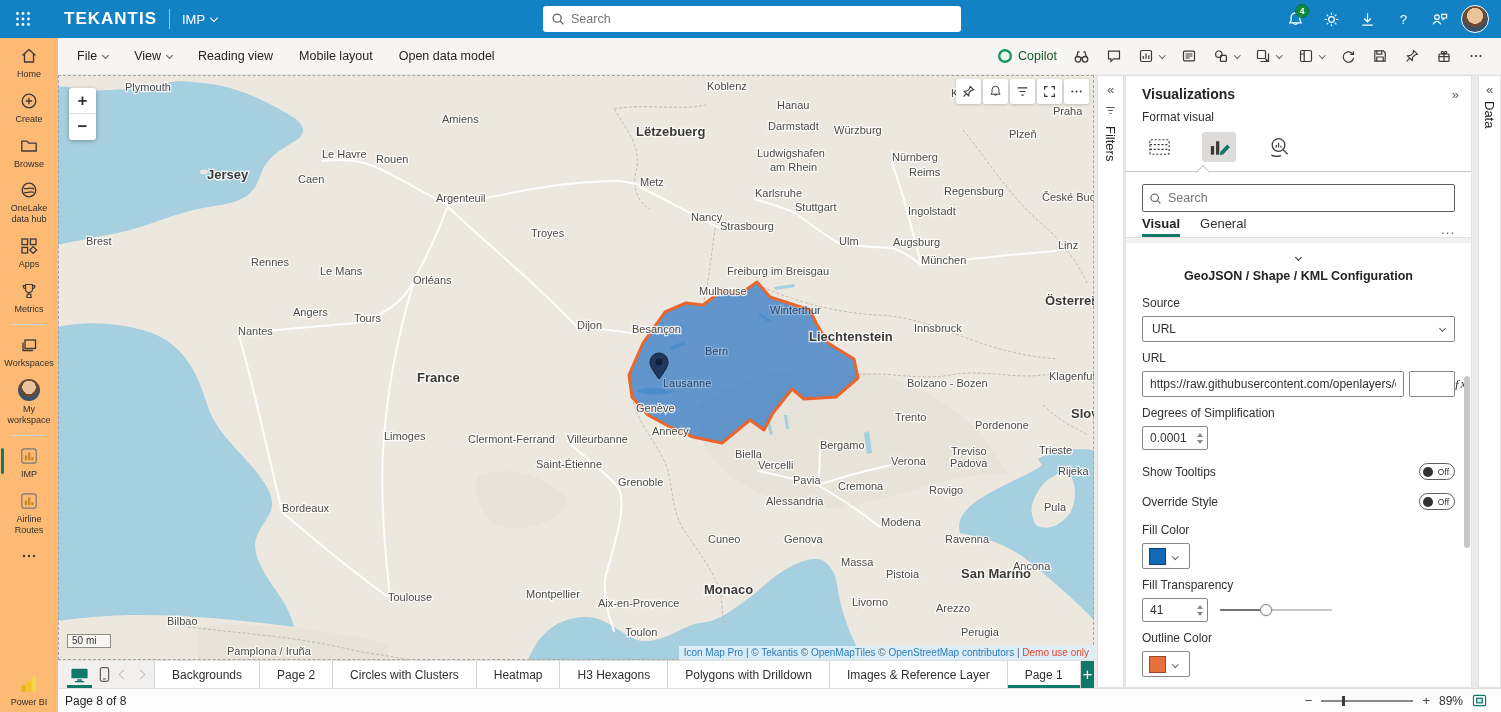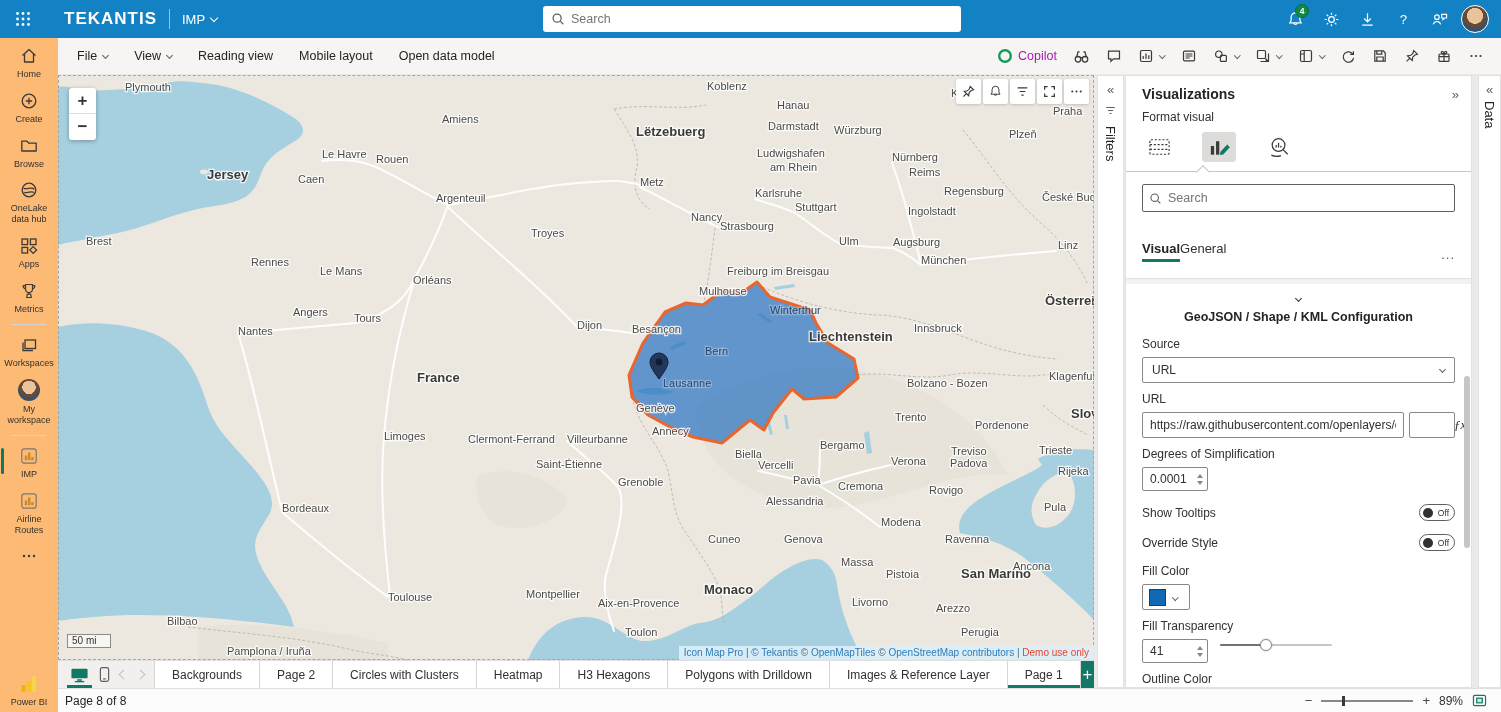--- a/index.html
+++ b/index.html
@@ -22,21 +22,21 @@
   .avatar-sm { width:22px; height:22px; border-radius:50%; background:radial-gradient(circle at 50% 38%, #e9c49a 0 38%, #6b4a33 39% 55%, #39506b 56% 100%); }
 
   
   .menubar { position:absolute; top:38px; left:58px; right:0; height:37px; background:#f6f5f3; display:flex; align-items:center; border-bottom:1px solid #eceae8; z-index:5; }
   .mb-left { display:flex; align-items:center; gap:4px; padding-left:8px; }
   .mb-item { font-size:12.5px; color:#252423; padding:6px 11px; border-radius:3px; cursor:pointer; display:flex; align-items:center; }
   .mb-item .chv { width:5px; height:5px; color:#605e5c; }
   .mb-right { margin-left:auto; display:flex; align-items:center; gap:2px; padding-right:10px; }
   .mb-ic { height:28px; display:flex; align-items:center; padding:0 7px; cursor:pointer; color:#3b3a39; }
   .mb-ic .chv { width:4.5px; height:4.5px; color:#605e5c; }
-  .copilot-lbl { font-size:12.5px; color:#a21caf; margin-left:5px; }
+  .copilot-lbl { font-size:12.5px; color:#14532d; margin-left:5px; }
 
   
   .rail { position:absolute; top:38px; left:0; width:58px; bottom:0; background:#fdba74; display:flex; flex-direction:column; align-items:center; z-index:6; padding-top:2px; }
   .rail-item { width:58px; padding:6px 0 5px; display:flex; flex-direction:column; align-items:center; gap:3px; position:relative; cursor:pointer; }
   .rail-lbl { font-size:9px; color:#323130; text-align:center; line-height:1.2; padding:0 3px; }
   .rail-div { width:34px; height:1px; background:#d8d6d4; margin:4px 0; }
   .rail-item.sel::before { content:""; position:absolute; left:1px; top:8px; height:26px; width:3px; background:#117865; border-radius:2px; }
   .rail-footer { margin-top:auto; padding-bottom:4px; display:flex; flex-direction:column; align-items:center; gap:2px; }
 
   
@@ -66,21 +66,21 @@
   .vp-head { display:flex; align-items:center; padding:10px 12px 0 16px; }
   .vp-title { font-size:14px; font-weight:bold; color:#252423; }
   .vp-expand { margin-left:auto; font-size:13px; color:#605e5c; cursor:pointer; }
   .vp-sub { font-size:12px; color:#323130; padding:8px 16px 0; }
   .vp-icons { position:relative; display:flex; gap:26px; padding:8px 0 9px 16px; border-bottom:1px solid #c8c6c4; }
   .vp-ic { width:34px; height:30px; display:grid; place-items:center; cursor:pointer; border-radius:3px; }
   .vp-ic.sel { background:#dedcda; }
   .vp-icons::after { content:""; position:absolute; left:72px; bottom:-6px; width:9px; height:9px; background:#fff; border-left:1px solid #c8c6c4; border-top:1px solid #c8c6c4; transform:rotate(45deg); }
   .vp-search { margin:12px 16px 0; height:28px; border:1px solid #605e5c; border-radius:2px; display:flex; align-items:center; padding:0 6px; }
   .vp-search input { border:none; outline:none; flex:1; font-size:12.5px; margin-left:6px; color:#323130; font-family:inherit; }
-  .vp-tabs { display:flex; align-items:flex-end; margin:29px 16px 0; padding-bottom:16px; }
+  .vp-tabs { display:flex; align-items:flex-end; gap:20px; margin:4px 16px 0; padding-bottom:0; }
   .vt-tab { font-size:13px; color:#323130; padding-bottom:6px; cursor:pointer; }
   .vt-tab.active { font-weight:bold; color:#252423; border-bottom:3px solid #117865; padding-bottom:3px; }
   .vt-more { margin-left:auto; color:#605e5c; font-size:13px; letter-spacing:1px; cursor:pointer; }
   .vp-band { height:6px; background:#f3f2f1; border-top:1px solid #e3e1df; }
   .vp-sect { display:flex; align-items:center; gap:9px; padding:12px 16px 4px; font-size:12.5px; font-weight:bold; color:#252423; cursor:pointer;flex-direction:column; }
   .vp-sect .chv { width:5px; height:5px; color:#323130; margin:0; }
   .vp-body { padding:0 16px; font-size:12px; color:#323130; }
   .f-label { margin:9px 0 6px; }
   .vp-select { height:26px; border:1px solid #8a8886; border-radius:2px; display:flex; align-items:center; padding:0 9px; color:#323130; cursor:pointer; }
   .vp-select .chv { margin-left:auto; width:5px; height:5px; color:#605e5c; }
@@ -93,21 +93,21 @@
   .spin { display:flex; flex-direction:column; gap:3px; padding-right:2px; cursor:pointer; }
   .sp-up { width:0; height:0; border-left:3.5px solid transparent; border-right:3.5px solid transparent; border-bottom:4px solid #8a8886; }
   .sp-dn { width:0; height:0; border-left:3.5px solid transparent; border-right:3.5px solid transparent; border-top:4px solid #8a8886; }
   .toggle-row { display:flex; align-items:center; justify-content:space-between; margin:13px 0; }
   .toggle { position:relative; width:36px; height:17px; border:1px solid #605e5c; border-radius:10px; cursor:pointer; flex:none; }
   .knob { position:absolute; left:3px; top:2.5px; width:10px; height:10px; border-radius:50%; background:#323130; }
   .tg-lbl { position:absolute; right:5px; top:2.5px; font-size:8.5px; color:#323130; }
   .swatch-box { width:48px; height:26px; border:1px solid #8a8886; border-radius:2px; display:flex; align-items:center; gap:7px; padding:0 6px; cursor:pointer; }
   .sw { width:17px; height:17px; border:1px solid rgba(0,0,0,.35); }
   .swatch-box .chv { width:4.5px; height:4.5px; color:#605e5c; margin:0; }
-  .slide-row { display:flex; align-items:flex-start; gap:12px; }
+  .slide-row { display:flex; align-items:center; gap:12px; }
   .slider { position:relative; width:112px; height:12px; }
   .sl-track { position:absolute; left:0; right:0; top:5px; height:2px; background:#c8c6c4; border-radius:2px; }
   .sl-fill { position:absolute; left:0; top:5px; height:2px; background:#757370; border-radius:2px; }
   .sl-thumb { position:absolute; top:0; width:12px; height:12px; border-radius:50%; background:#fff; border:1px solid #8a8886; box-shadow:0 0 2px rgba(0,0,0,.25); }
   .vp-scroll { position:absolute; right:1px; top:300px; width:6px; height:172px; background:#c8c6c4; border-radius:3px; }
 
   
   .tabbar { position:absolute; left:58px; top:660px; width:1036px; height:28px; background:#f1f0ee; display:flex; align-items:stretch; border-top:1px solid #e1dfdd; z-index:4; }
   .tb-controls { display:flex; align-items:center; gap:10px; padding:0 10px 0 12px; }
   .tbc { position:relative; display:grid; place-items:center; height:100%; cursor:pointer; }

